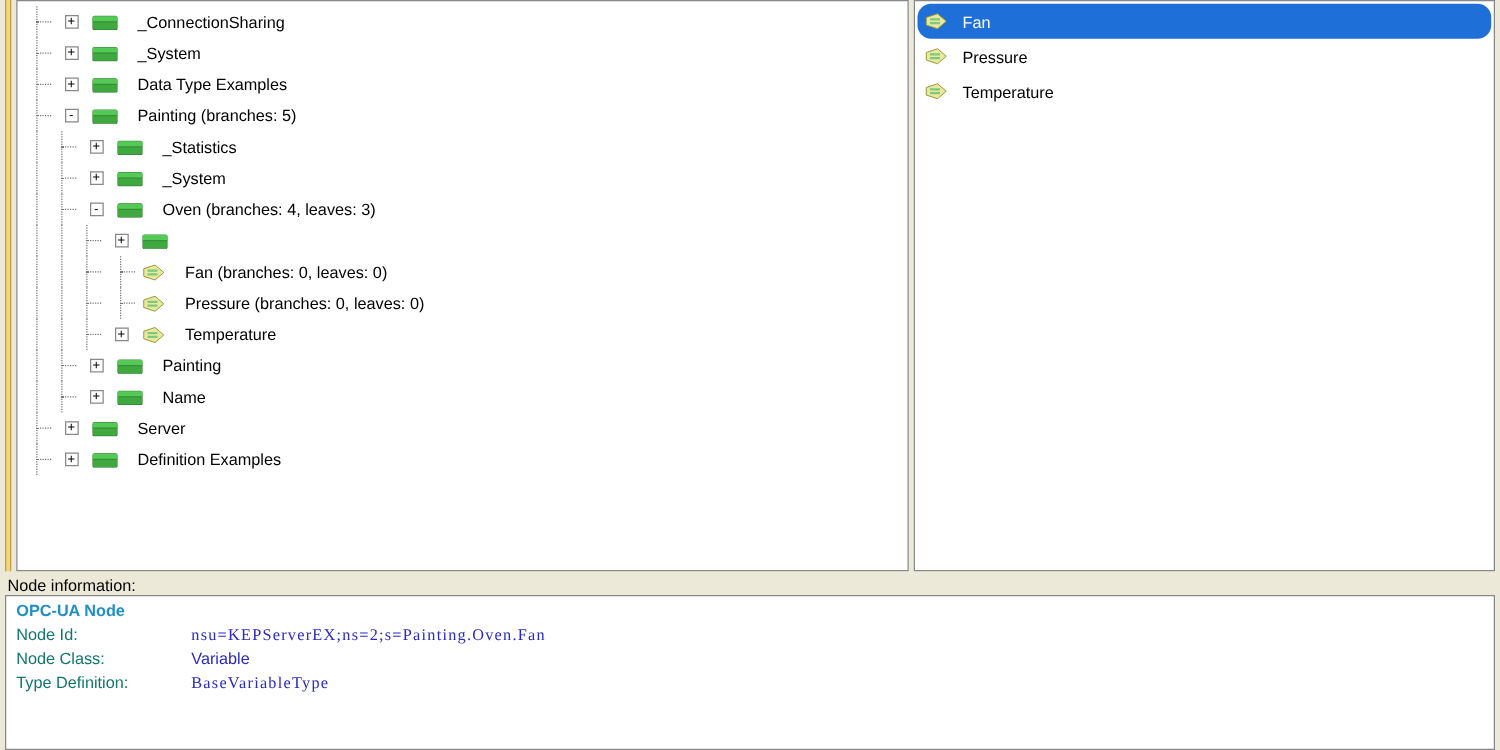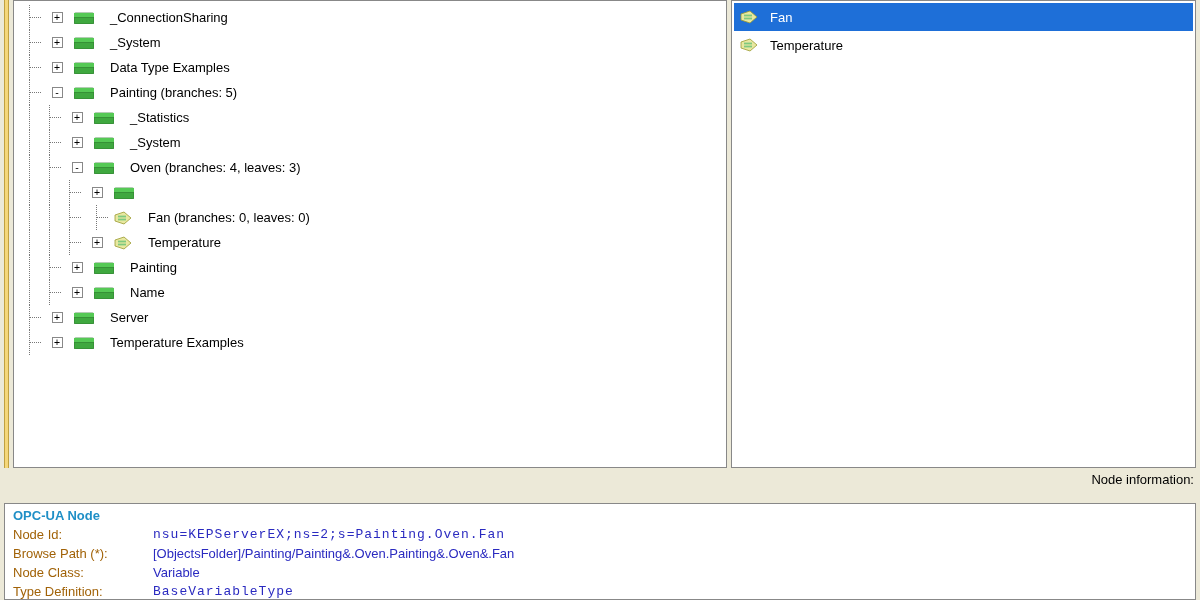--- a/index.html
+++ b/index.html
@@ -109,52 +109,52 @@
   .tag svg { display: block; }
   .label { vertical-align: middle; margin-left: 10px; }
   
   .list-item {
     display: flex;
     align-items: center;
     height: 22px;
     padding: 14px 6px;
     gap: 6px;
     cursor: default;
+    border-radius: 11px;
   }
   .list-item.selected {
     background: #1e6fd8;
     color: #fff;
   }
   
   .info-title {
     font-size: 13px;
     color: #000;
     padding: 2px 6px 0 6px;
-    text-align: right;
   }
   .info-panel {
     background: #fff;
     border: 1px solid #888;
-    margin: 16px 4px 0 4px;
+    margin: 0 4px 0 4px;
     padding: 4px 8px 6px 8px;
-    height: 97px;
+    height: 124px;
     overflow: hidden;
   }
   .info-head {
     color: #1f8fc6;
     font-weight: bold;
     margin-bottom: 2px;
   }
   .kv {
     display: flex;
     line-height: 19px;
   }
-  .kv .k { width: 140px; color: #a16207; }
+  .kv .k { width: 140px; color: #0f766e; }
   .kv .v { color: #2a2ac0; }
-  .kv .v.mono { font-family: Liberation Mono, monospace; letter-spacing: 1px; }
+  .kv .v.mono { font-family: Liberation Serif, serif; letter-spacing: 1px; }
 </style>
 </head>
 <body>
 
 <svg width="0" height="0" style="position:absolute">
   <defs>
     <g id="folder-icon">
       <rect x="0" y="2" width="20" height="11" rx="1.5" fill="#3fa83f" stroke="#2a6e2a" stroke-width="0.7"></rect>
       <rect x="0" y="2" width="20" height="4" fill="#55c955"></rect>
       <rect x="0.5" y="6" width="19" height="1" fill="#2a6e2a" opacity="0.4"></rect>
@@ -334,20 +334,44 @@
           <span class="dots-v"></span>
         </span>
         <span class="conn">
           <span class="dots-v"></span>
         </span>
         <span class="conn">
           <span class="dots-v"></span>
           <span class="dots-h"></span>
         </span>
         <span class="gutter">
+          <span class="conn">
+            <span class="dots-v"></span>
+            <span class="dots-h"></span>
+          </span>
+        </span>
+        <span class="tag">
+          <svg width="18" height="14">
+            <use href="#tag-icon"></use>
+          </svg>
+        </span>
+        <span class="label">Pressure (branches: 0, leaves: 0)</span>
+      </div>
+      <div class="node-row">
+        <span class="conn">
+          <span class="dots-v"></span>
+        </span>
+        <span class="conn">
+          <span class="dots-v"></span>
+        </span>
+        <span class="conn">
+          <span class="dots-v"></span>
+          <span class="dots-h"></span>
+        </span>
+        <span class="gutter">
           <span class="exp">+</span>
         </span>
         <span class="tag">
           <svg width="18" height="14">
             <use href="#tag-icon"></use>
           </svg>
         </span>
         <span class="label">Temperature</span>
       </div>
       <div class="node-row">
@@ -407,32 +431,40 @@
           <span class="dots-h"></span>
         </span>
         <span class="gutter">
           <span class="exp">+</span>
         </span>
         <span class="folder">
           <svg width="20" height="13">
             <use href="#folder-icon"></use>
           </svg>
         </span>
-        <span class="label">Temperature Examples</span>
+        <span class="label">Definition Examples</span>
       </div>
     </div>
 
   <div class="panel list-panel" id="list">
       <div class="list-item selected">
         <span class="tag">
           <svg width="18" height="14">
             <use href="#tag-icon"></use>
           </svg>
         </span>
         <span>Fan</span>
+      </div>
+      <div class="list-item">
+        <span class="tag">
+          <svg width="18" height="14">
+            <use href="#tag-icon"></use>
+          </svg>
+        </span>
+        <span>Pressure</span>
       </div>
       <div class="list-item">
         <span class="tag">
           <svg width="18" height="14">
             <use href="#tag-icon"></use>
           </svg>
         </span>
         <span>Temperature</span>
       </div>
     </div>
@@ -440,24 +472,20 @@
 
 <div class="info-title">Node information:</div>
 <div class="info-panel">
   <div class="info-head">OPC-UA Node</div>
   <div id="info-rows">
       <div class="kv">
         <span class="k">Node Id:</span>
         <span class="v mono">nsu=KEPServerEX;ns=2;s=Painting.Oven.Fan</span>
       </div>
       <div class="kv">
-        <span class="k">Browse Path (*):</span>
-        <span class="v">[ObjectsFolder]/Painting/Painting&amp;.Oven.Painting&amp;.Oven&amp;.Fan</span>
-      </div>
-      <div class="kv">
         <span class="k">Node Class:</span>
         <span class="v">Variable</span>
       </div>
       <div class="kv">
         <span class="k">Type Definition:</span>
         <span class="v mono">BaseVariableType</span>
       </div>
     </div>
 </div>
 

